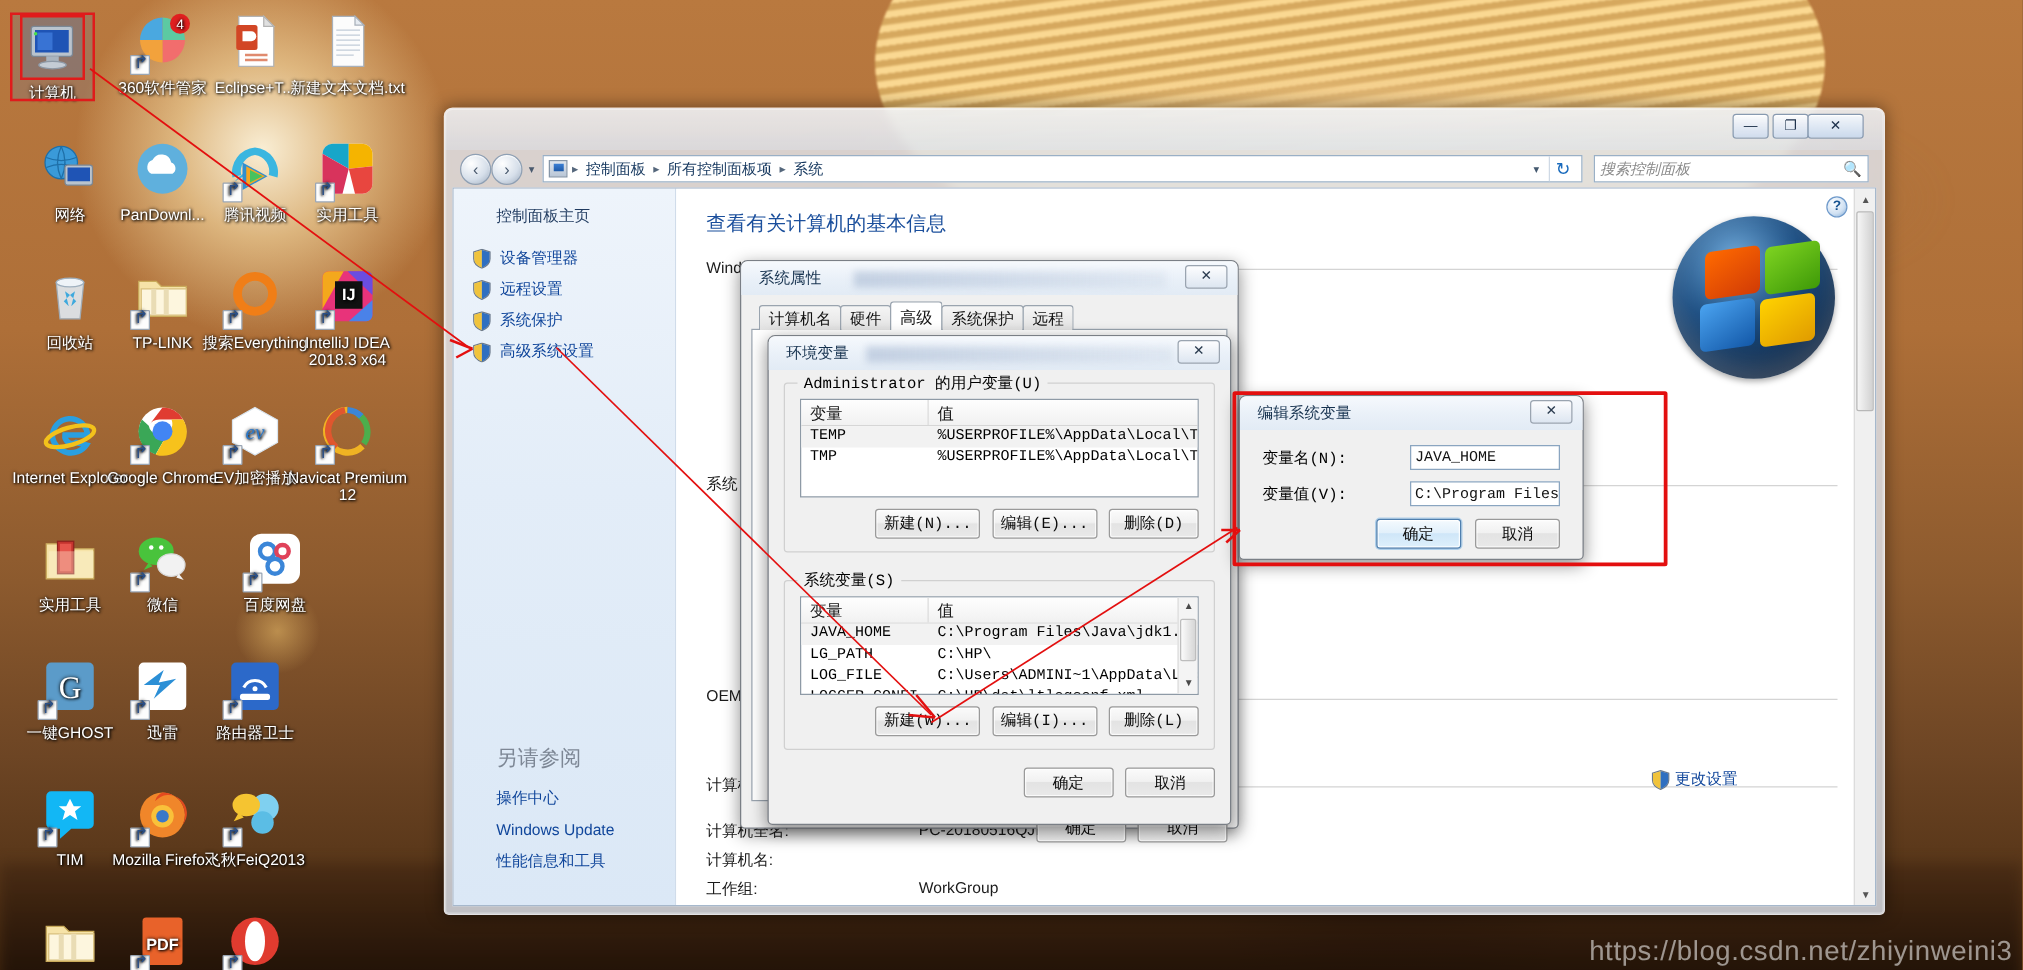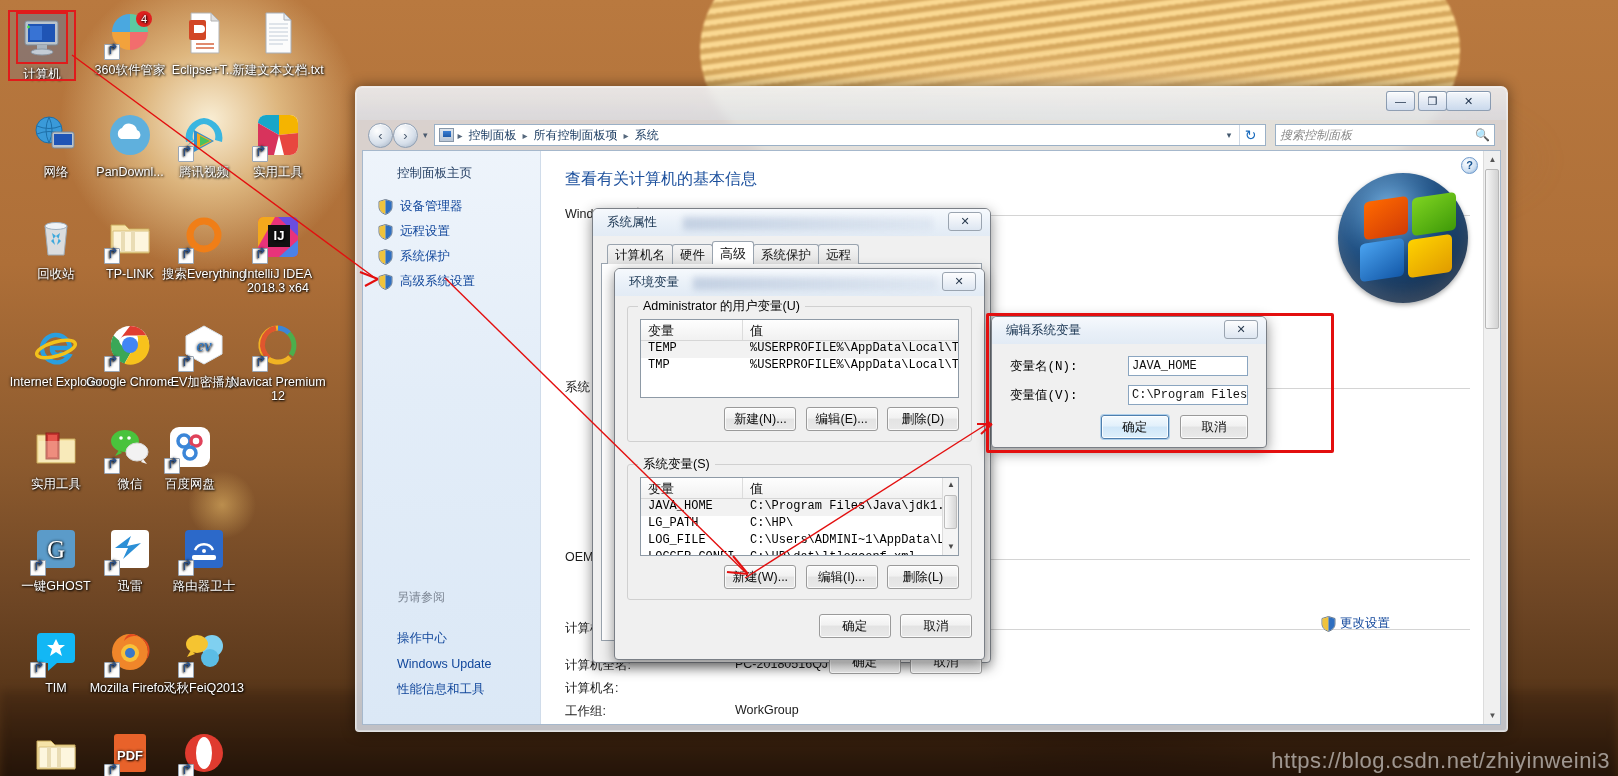--- a/index.html
+++ b/index.html
@@ -149,21 +149,21 @@
   .side-home { font-size:12.5px; color:#1f3a5f; padding:0 0 12px 34px; }
   .side-link {
     display:flex; align-items:center; gap:7px; padding:4px 0 4px 15px;
     font-size:12.5px; color:#10469b; cursor:pointer;
   }
   .shield {
     width:15px; height:16px; flex:0 0 15px; position:relative;
   }
   .shield svg { display:block; }
   #side-bottom { position:absolute; left:0; bottom:16px; width:100%; padding-left:34px; }
-  .seealso-title { font-size:12px; color:#7d8795; margin-bottom:24px; }
+  .seealso-title { font-size:17px; color:#7d8795; margin-bottom:12px; }
   .seealso-link { font-size:12.5px; color:#10469b; margin-bottom:10px; cursor:pointer; }
 
   #cp-main { flex:1; position:relative; overflow:hidden; background:#fff; }
   #cp-main-inner { padding:18px 30px 0 24px; position:relative; }
   .main-h1 { font-size:16px; color:#1b4f9c; margin-bottom:16px; }
   .section-head {
     font-size:12.5px; color:#1b1b1b; position:relative; margin-bottom:6px;
   }
   .section-head .rule {
     position:absolute; left:75px; right:0; top:9px; height:1px; background:#d4d4d4;
@@ -226,21 +226,21 @@
     border:1px solid #9aa4b0; border-radius:3px;
     background: linear-gradient(180deg,#fdfdfe,#dde6f1);
     text-align:center; line-height:17px; font-size:11px; color:#2a3b4f;
   }
   .dlg-blur {
     position:absolute; left:90px; top:8px; height:13px; width:250px;
     background: linear-gradient(90deg, rgba(150,170,200,0.45), rgba(150,170,200,0.12));
     filter: blur(3px);
   }
 
-  .mono { font-family:Liberation Sans, sans-serif; }
+  .mono { font-family:Liberation Mono, monospace; }
 
   .btn {
     display:inline-block; min-width:68px; height:24px; line-height:22px; text-align:center;
     font-size:12.5px; color:#0b0b0b;
     background: linear-gradient(180deg,#fbfbfb 0%, #f1f1f1 46%, #e3e3e3 50%, #e9e9e9 100%);
     border:1px solid #9a9a9a; border-radius:3px;
     box-shadow: inset 0 0 0 1px rgba(255,255,255,0.75);
     cursor:pointer; padding:0 6px;
   }
   .btn.primary {
@@ -488,21 +488,21 @@
       <div class="icon-art"><svg width="46" height="46" viewBox="0 0 46 46">
           <ellipse cx="18" cy="17" rx="14" ry="11" fill="#49c33c"></ellipse>
           <path d="M12 26 l-4 6 l7 -3 z" fill="#49c33c"></path>
           <ellipse cx="30" cy="28" rx="11" ry="9" fill="#f2f2f2" stroke="#d8d8d8"></ellipse>
           <path d="M36 35 l4 5 l-6 -2 z" fill="#f2f2f2"></path>
           <circle cx="14" cy="14" r="1.8" fill="#fff"></circle>
           <circle cx="22" cy="14" r="1.8" fill="#fff"></circle>
         </svg><span class="shortcut-arrow"></span></div>
       <span class="icon-label">微信</span>
     </div>
-    <div class="icon-cell" style="left: 142px; top: 424px;">
+    <div class="icon-cell" style="left: 172px; top: 424px;">
       <div class="icon-art"><svg width="46" height="46" viewBox="0 0 46 46">
           <rect x="3" y="3" width="40" height="40" rx="9" fill="#fff"></rect>
           <circle cx="17" cy="17" r="6" fill="none" stroke="#3b86d8" stroke-width="3.5"></circle>
           <circle cx="29" cy="17" r="5" fill="none" stroke="#e0425a" stroke-width="3.5"></circle>
           <circle cx="23" cy="29" r="6" fill="none" stroke="#3b86d8" stroke-width="3.5"></circle>
         </svg><span class="shortcut-arrow"></span></div>
       <span class="icon-label">百度网盘</span>
     </div>
     <div class="icon-cell" style="left: 8px; top: 526px;">
       <div class="icon-art"><svg width="46" height="46" viewBox="0 0 46 46">

